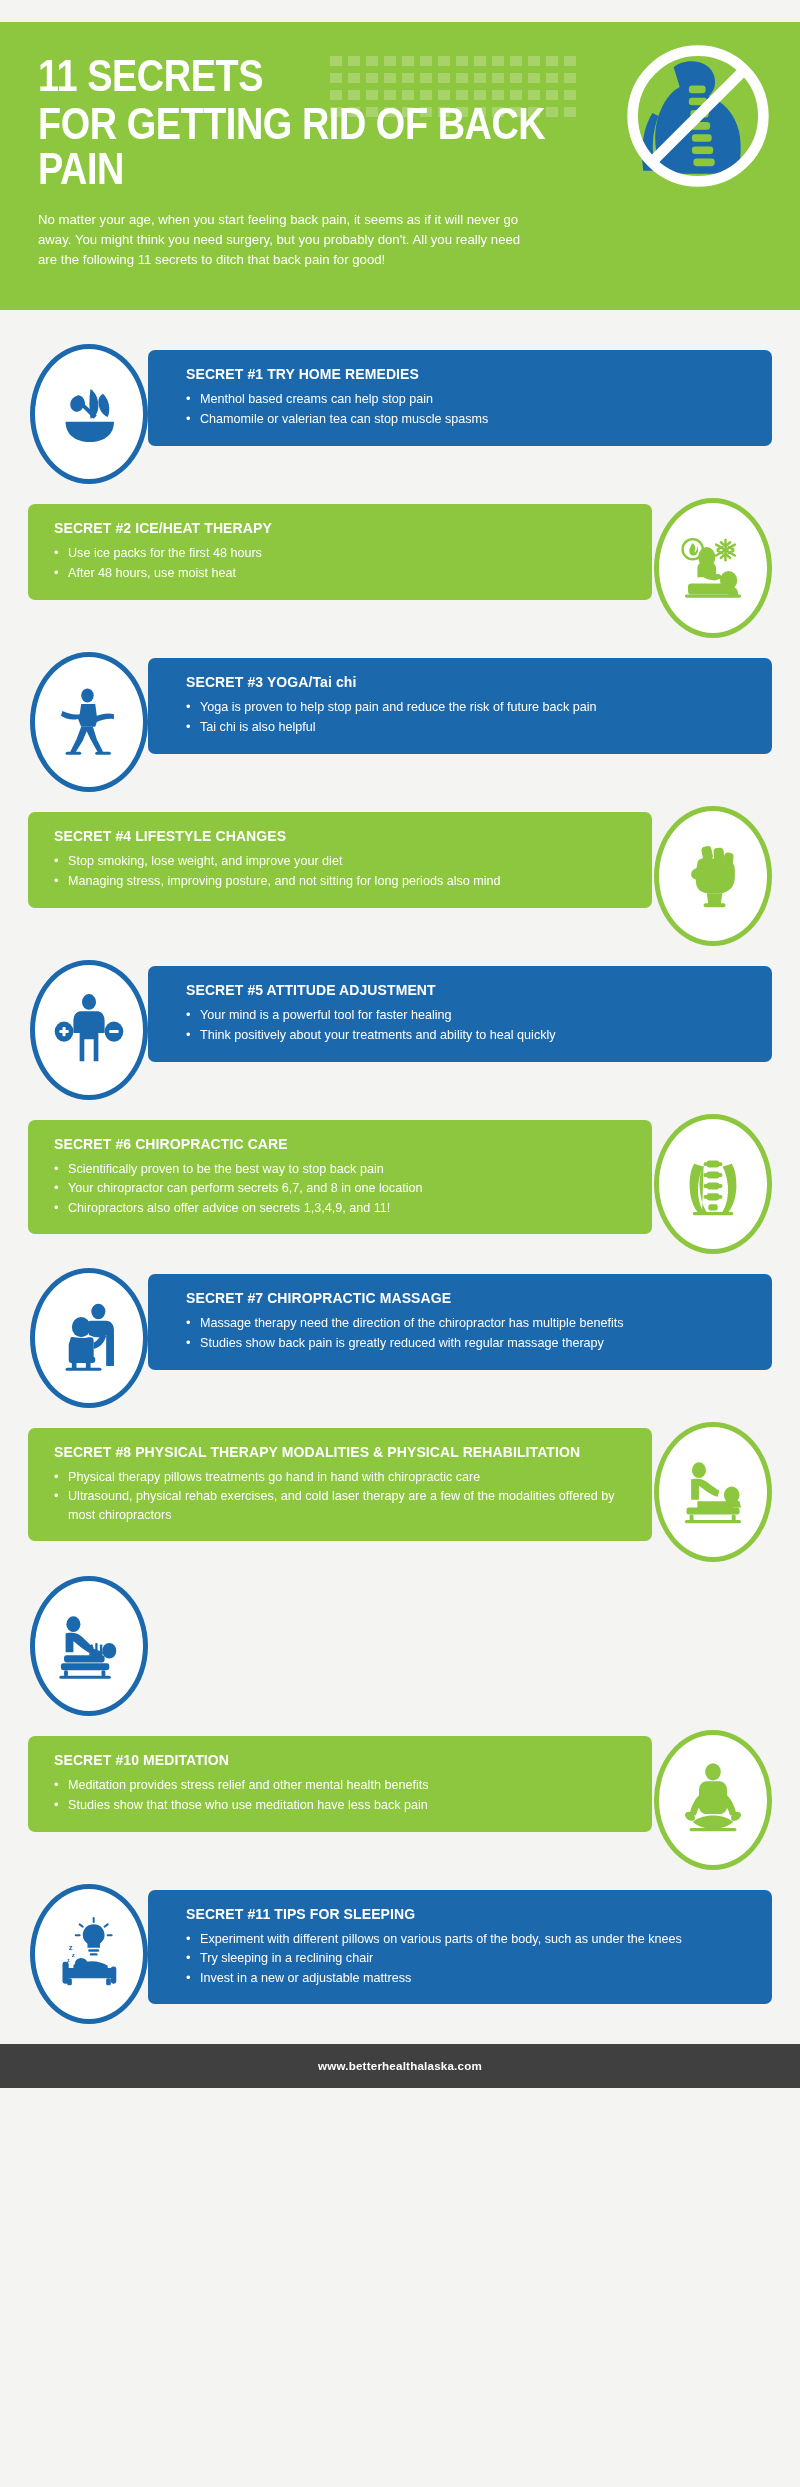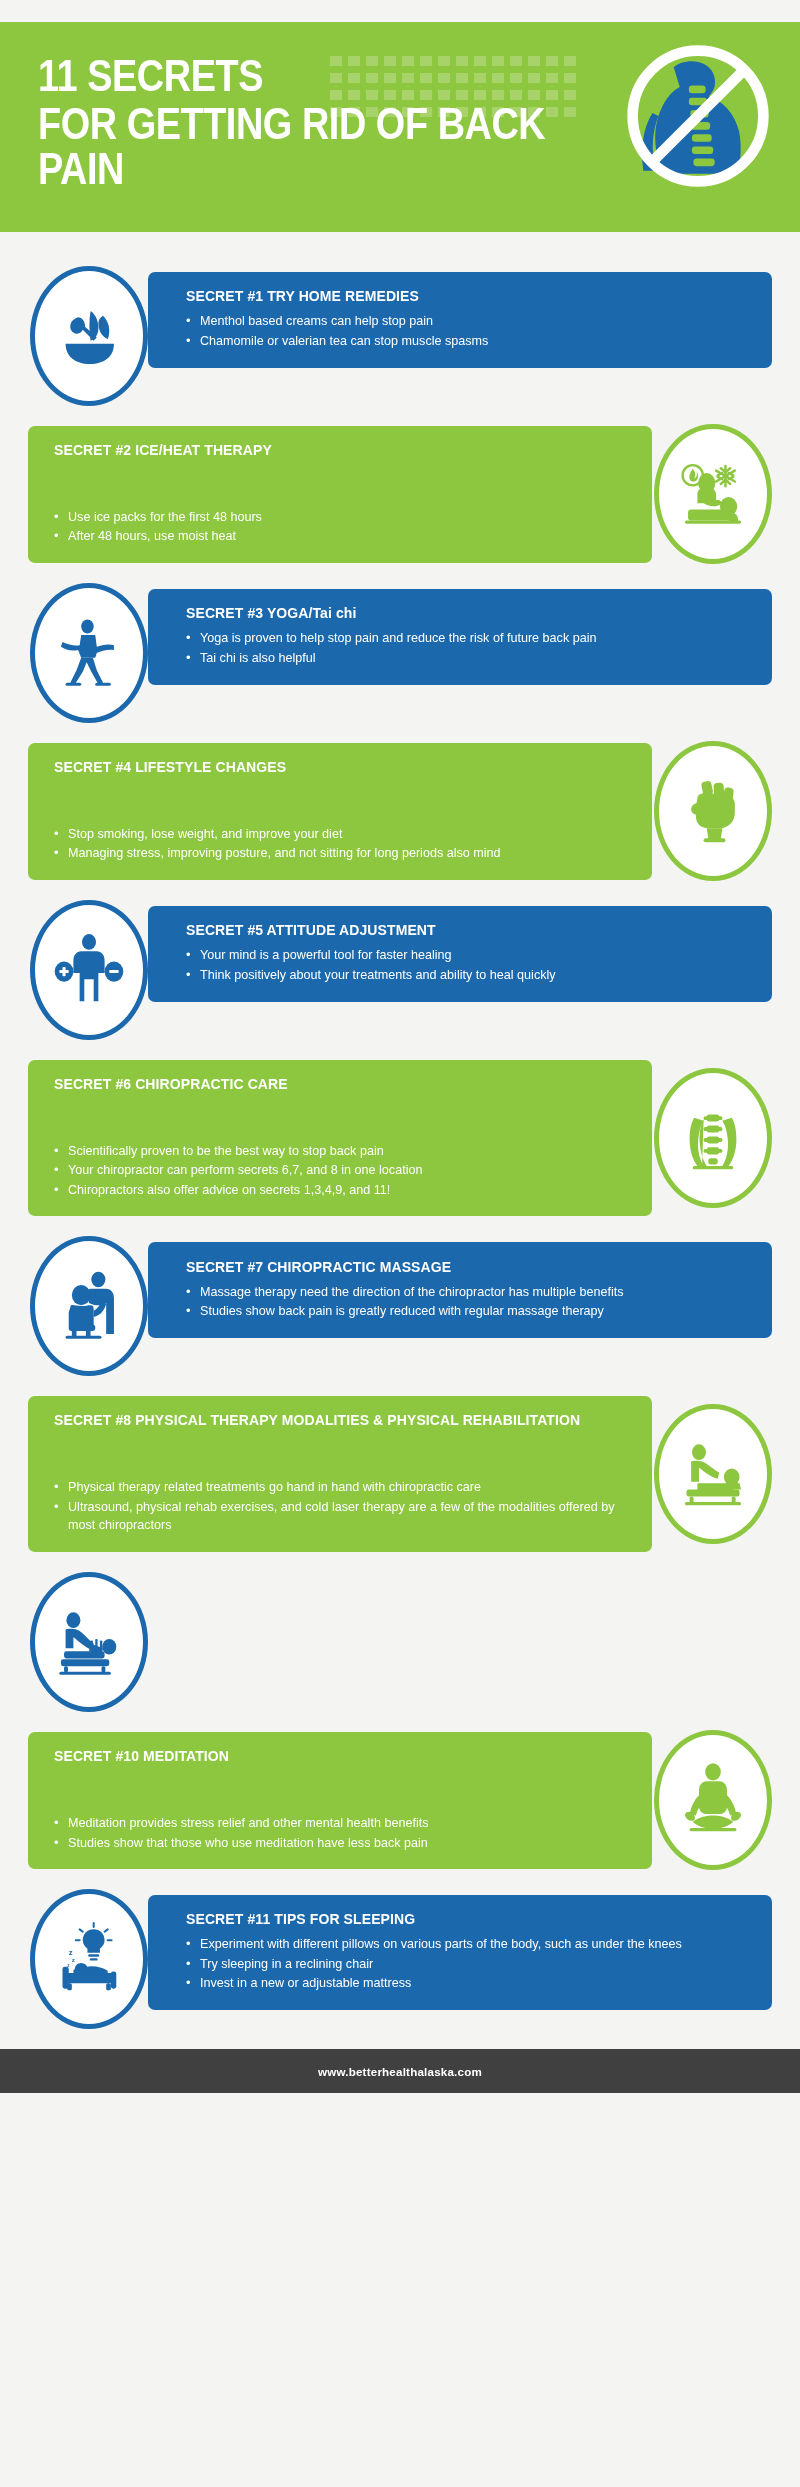--- a/index.html
+++ b/index.html
@@ -93,21 +93,21 @@
   .card {
     position: relative;
     border-radius: 7px;
     padding: 16px 26px 16px 26px;
     min-height: 96px;
     display: flex;
     flex-direction: column;
     justify-content: center;
   }
   .card.blue  { background: #1b68ad; color: #ffffff; margin: 0 28px 0 148px; padding-left: 38px; }
-  .card.green { background: #8dc63f; color: #ffffff; margin: 0 148px 0 28px; padding-right: 34px; gap: 42px; }
+  .card.green { background: #8dc63f; color: #ffffff; margin: 0 148px 0 28px; padding-right: 34px; }
 
   .card-title {
     font-size: 14px;
     font-weight: bold;
     letter-spacing: .1px;
     line-height: 1.22;
     margin-bottom: 7px;
   }
   .card-list { list-style: none; }
   .card-list li {
@@ -226,20 +226,21 @@
           <rect x="216" y="51" width="12" height="10"></rect>
           <rect x="234" y="51" width="12" height="10"></rect>
       </g>
     </svg>
 
     <h1 class="header-title">
       <span>11 SECRETS</span>
       <span class="line2">FOR GETTING RID OF BACK PAIN</span>
     </h1>
 
+    <p class="header-intro">No matter your age, when you start feeling back pain, it seems as if it will never go away. You might think you need surgery, but you probably don't. All you really need are the following 11 secrets to ditch that back pain for good!</p>
 
     <svg class="header-badge" viewBox="0 0 100 100">
       <g>
         <path d="M34 18 C40 12, 56 12, 60 22 C63 29, 60 34, 57 37 C66 40, 74 48, 77 60 C79 70, 78 80, 76 88 L26 88 C22 74, 20 62, 24 50 C27 41, 32 34, 38 31 Z" fill="#1b68ad"></path>
         <path d="M24 50 C20 60, 19 72, 22 86 L14 86 C12 70, 14 58, 20 48 Z" fill="#1b68ad"></path>
         <g fill="#8dc63f">
           <rect x="44" y="30" width="11" height="5" rx="2"></rect>
           <rect x="44" y="38" width="12" height="5" rx="2"></rect>
           <rect x="45" y="46" width="12" height="5" rx="2"></rect>
           <rect x="45" y="54" width="13" height="5" rx="2"></rect>
@@ -441,21 +442,21 @@
           <path d="M66 62 C72 60, 78 60, 84 62 L86 70 L70 70 Z"></path>
           <rect x="16" y="70" width="68" height="9" rx="3"></rect>
           <rect x="20" y="79" width="5" height="9" rx="2"></rect>
           <rect x="74" y="79" width="5" height="9" rx="2"></rect>
           <rect x="14" y="86" width="72" height="4" rx="2"></rect>
         </svg>
       </div>
       <div class="card green">
         <div class="card-title">SECRET #8 PHYSICAL THERAPY MODALITIES &amp; PHYSICAL REHABILITATION</div>
         <ul class="card-list">
-          <li>Physical therapy related treatments go hand in hand with chiropractic care</li>
+          <li>Physical therapy pillows treatments go hand in hand with chiropractic care</li>
           <li>Ultrasound, physical rehab exercises, and cold laser therapy are a few of the modalities offered by most chiropractors</li>
         </ul>
       </div>
     </div>
 
     <div class="secret">
       <div class="bubble left blue-ring">
         <svg viewBox="0 0 100 100" fill="#1b68ad">
           <ellipse cx="30" cy="22" rx="9" ry="10"></ellipse>
           <path d="M20 34 C20 34, 28 32, 34 34 C42 37, 48 46, 56 52 L54 60 C44 57, 36 48, 30 44 L30 58 L20 58 Z"></path>

